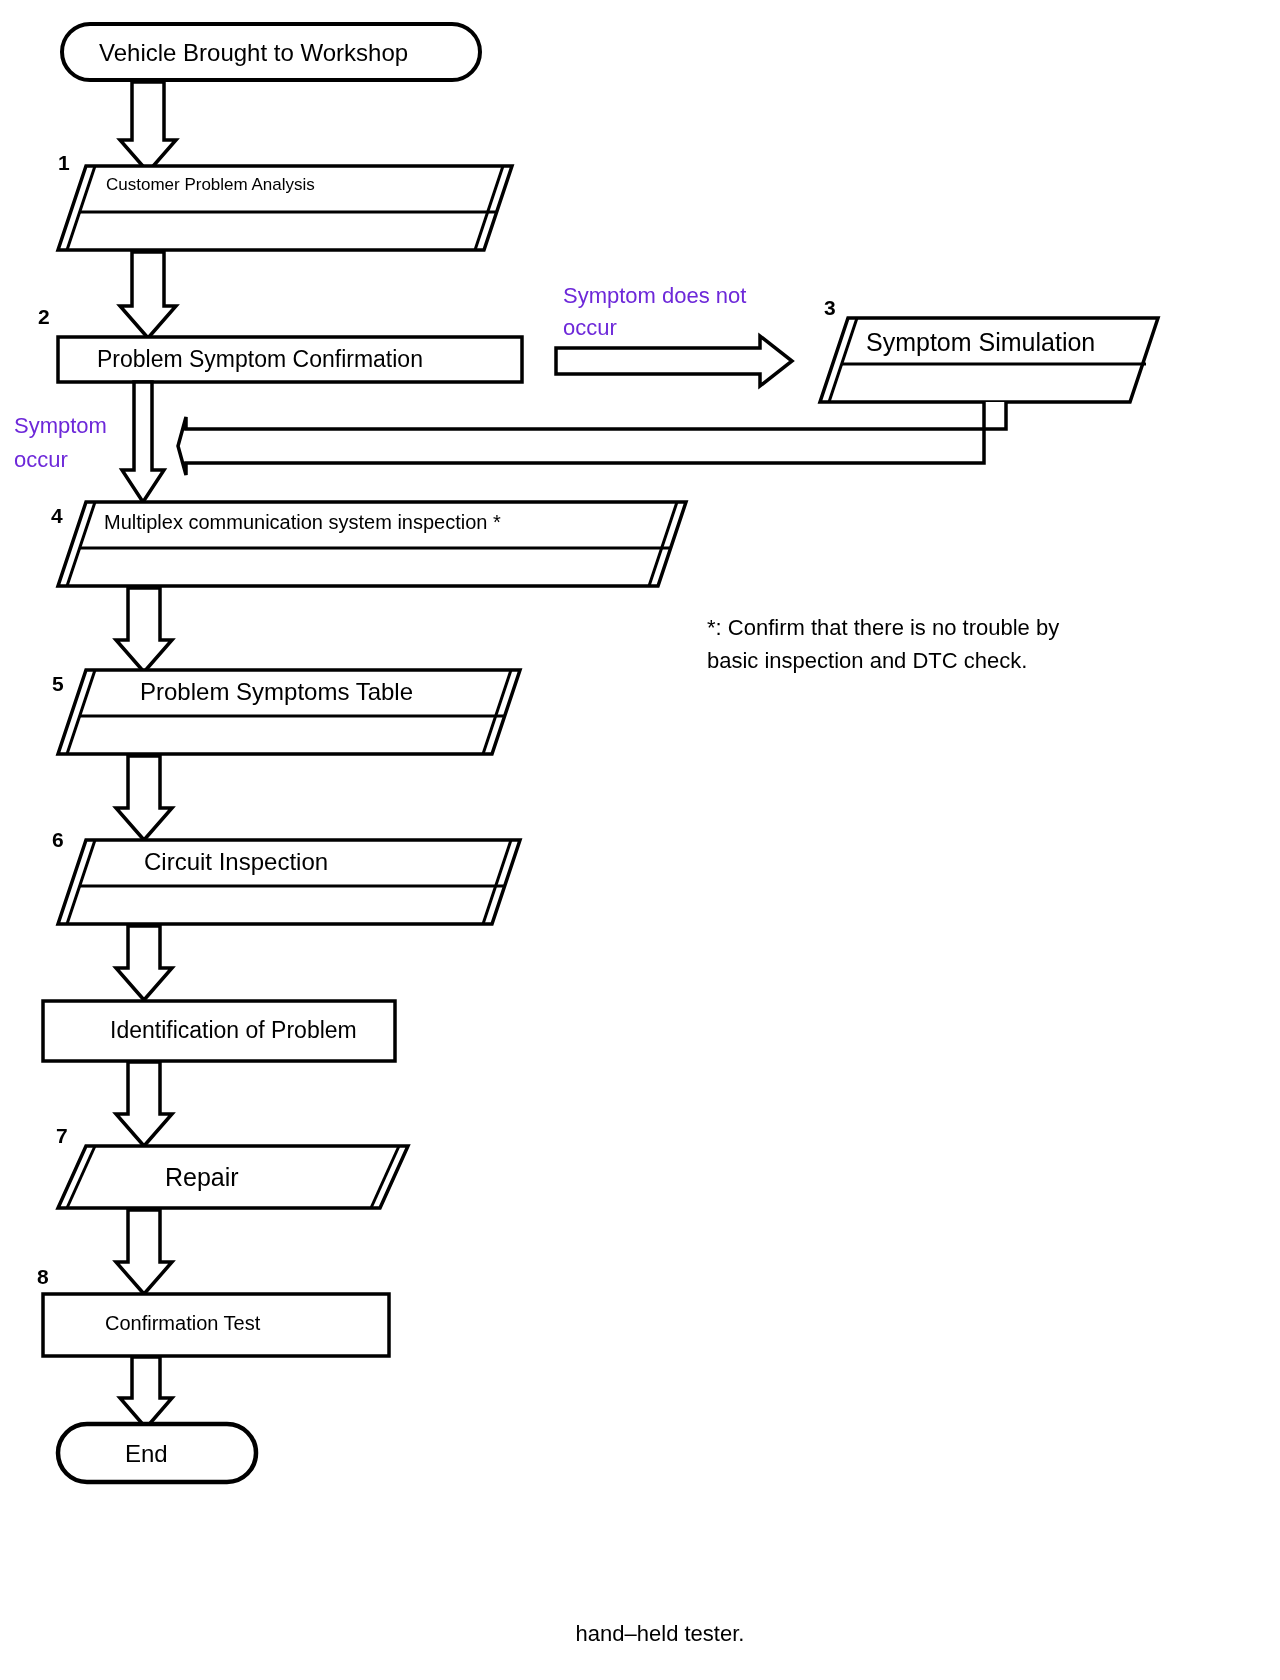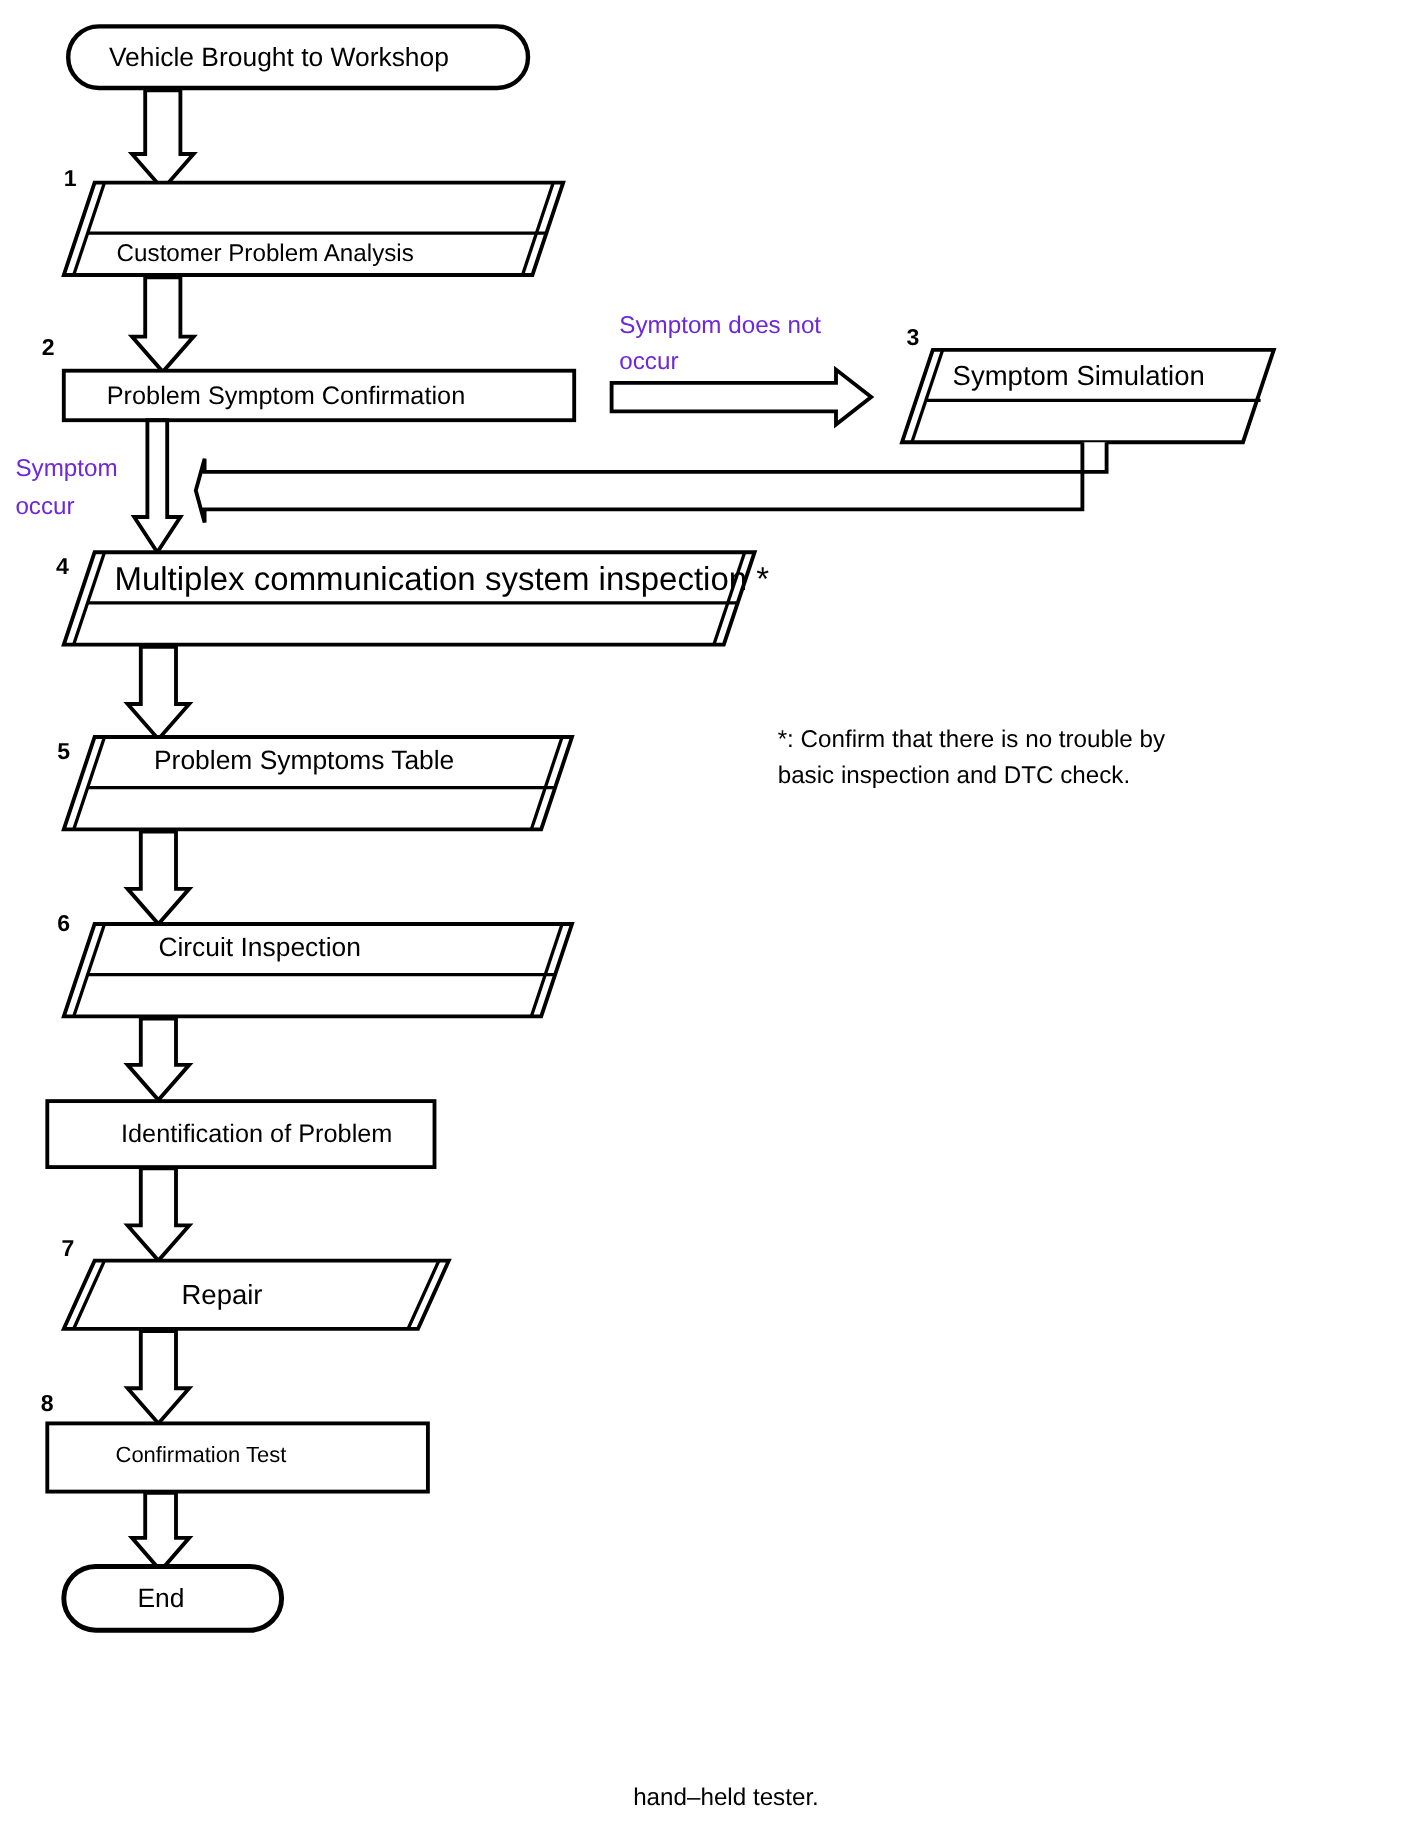--- a/index.html
+++ b/index.html
@@ -46,21 +46,20 @@
     font-size: 22px;
     color: #6d28d9;
     line-height: 1.35;
   }
   .note-text {
     position: absolute;
     font-family: "Liberation Sans", sans-serif;
     font-size: 22px;
     color: #000;
     line-height: 1.45;
-    margin-top: 44px;
   }
   .caption-text {
     position: absolute;
     font-family: "Liberation Sans", sans-serif;
     font-size: 22px;
     color: #000;
     line-height: 1.45;
     text-align: center;
   }
   .lbl-22 { font-size: 23px; }
@@ -175,36 +174,36 @@
 
     <g>
       <rect x="58" y="1424" width="198" height="58" rx="29" ry="29" fill="#ffffff" stroke="#000000" stroke-width="4.5"></rect>
     </g>
 
   </svg>
 
   <div class="shape-label lbl-22" style="left:99px; top:41px; font-size:24px;">Vehicle Brought to Workshop</div>
 
   <div class="step-num" style="left:58px; top:152px;">1</div>
-  <div class="shape-label" style="left:106px; top:176px; font-size:22px;margin-top:43px;">Customer Problem Analysis</div>
+  <div class="shape-label" style="left:106px; top:176px; font-size:17px;">Customer Problem Analysis</div>
 
   <div class="step-num" style="left:38px; top:306px;">2</div>
   <div class="shape-label" style="left:97px; top:348px; font-size:23px;">Problem Symptom Confirmation</div>
 
   <div class="edge-label" style="left:563px; top:281px;">Symptom does  not</div>
   <div class="edge-label" style="left:563px; top:313px;">occur</div>
 
   <div class="step-num" style="left:824px; top:297px;">3</div>
   <div class="shape-label" style="left:866px; top:330px; font-size:25px;">Symptom Simulation</div>
 
   <div class="edge-label" style="left:14px; top:411px;">Symptom</div>
   <div class="edge-label" style="left:14px; top:445px;">occur</div>
 
   <div class="step-num" style="left:51px; top:505px;">4</div>
-  <div class="shape-label" style="left:104px; top:512px; font-size:30px;">Multiplex communication system inspection *</div>
+  <div class="shape-label" style="left:104px; top:512px; font-size:20px;">Multiplex communication system inspection *</div>
 
   <div class="note-text" style="left:707px; top:612px;">*: Confirm that there is no trouble by</div>
   <div class="note-text" style="left:707px; top:645px;">basic inspection and DTC check.</div>
 
   <div class="step-num" style="left:52px; top:673px;">5</div>
   <div class="shape-label" style="left:140px; top:680px; font-size:24px;">Problem Symptoms Table</div>
 
   <div class="step-num" style="left:52px; top:829px;">6</div>
   <div class="shape-label lbl-bold" style="left:144px; top:850px; font-size:24px;">Circuit Inspection</div>
 

